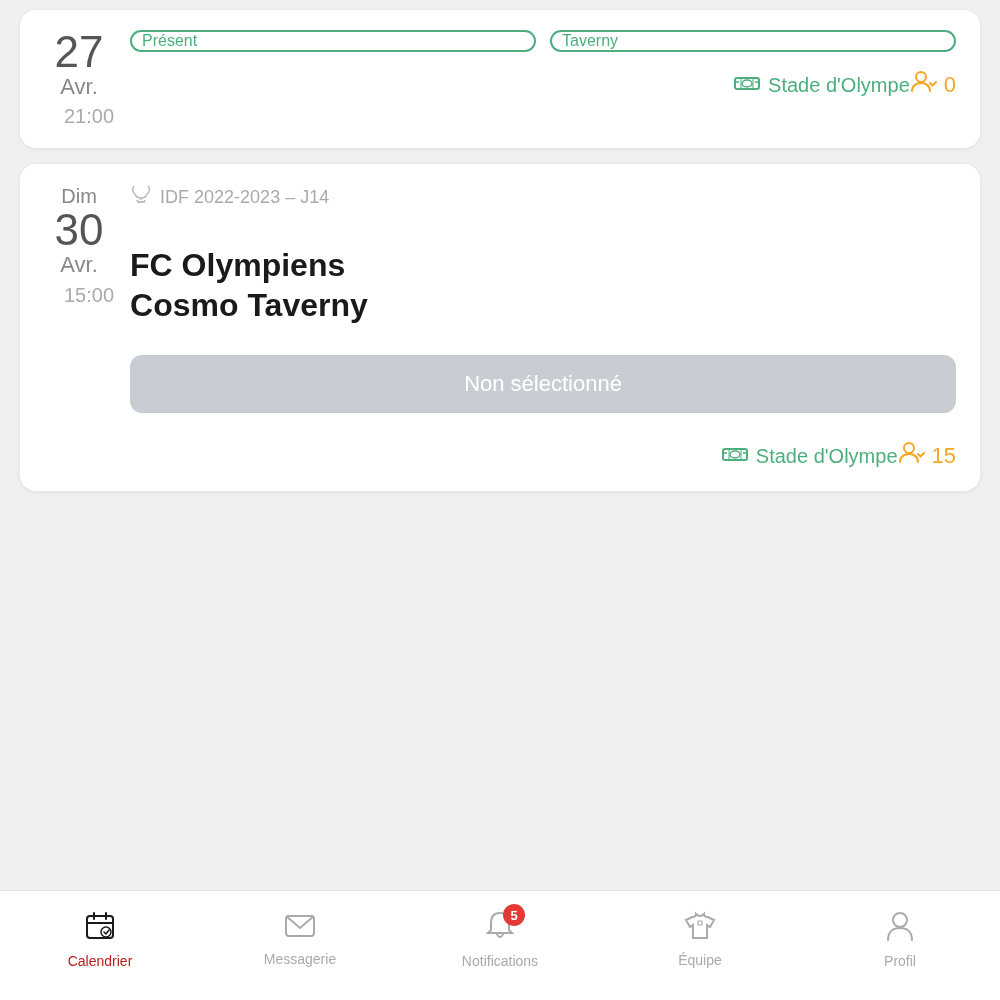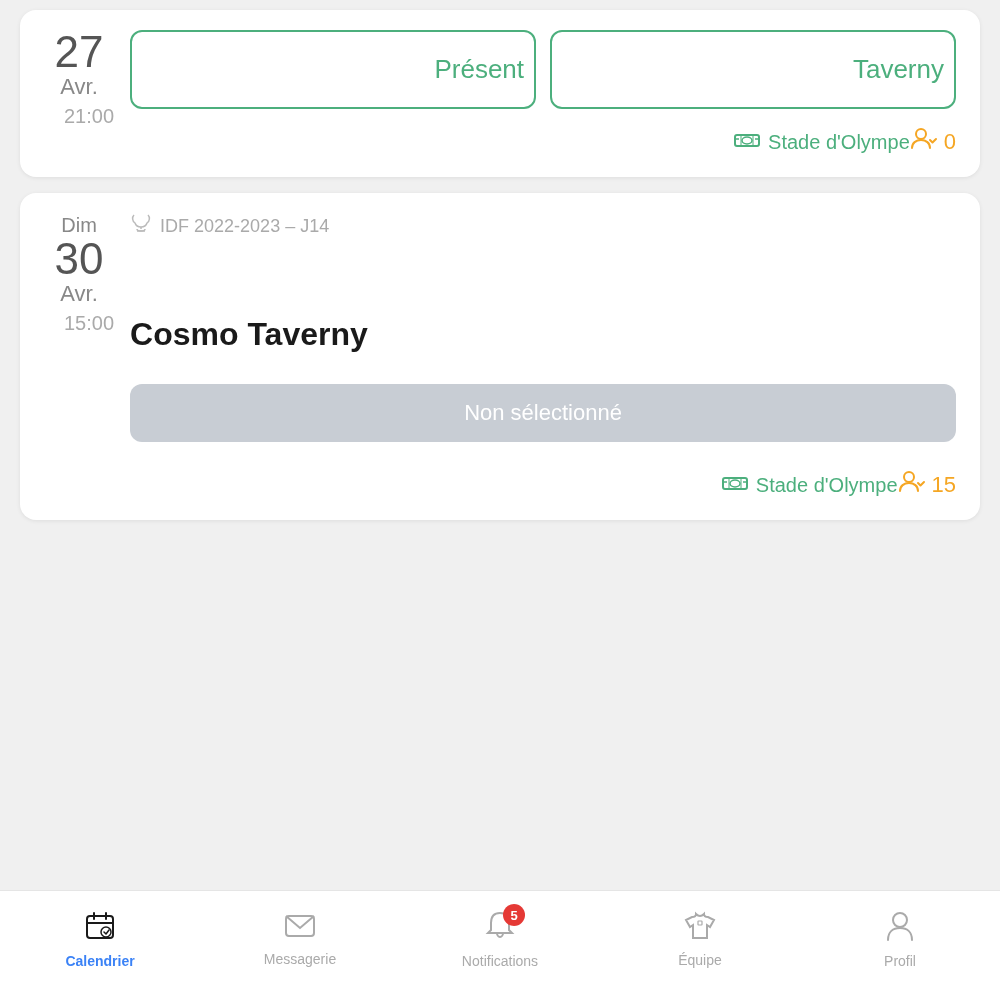--- a/index.html
+++ b/index.html
@@ -72,29 +72,29 @@
     }
 
     .attendance-buttons {
       display: flex;
       gap: 14px;
       margin-bottom: 4px;
     }
 
     .btn-present, .btn-absent {
       flex: 1;
-      padding: 22px 10px;
+      padding: 0 10px;
       border-radius: 12px;
       border: 2px solid #4caf7d;
       background: #fff;
       color: #4caf7d;
-      font-size: 26px;
+      font-size: 16px;
       font-weight: 500;
       cursor: pointer;
-      text-align: right;
+      text-align: left;
     }
 
     .venue-row {
       display: flex;
       align-items: center;
       justify-content: flex-end;
     }
     .venue-left {
       display: flex;
       align-items: center;
@@ -180,22 +180,22 @@
       position: relative;
     }
     .nav-item.active .nav-icon {
       color: #1a1a1a;
     }
     .nav-label {
       font-size: 14px;
       color: #aaa;
     }
     .nav-item.active .nav-label {
-      font-weight: 700;
-      color: #3b82f6;
+      font-weight: 400;
+      color: #b91c1c;
     }
 
     .badge {
       position: absolute;
       top: -6px;
       right: -10px;
       background: #e53935;
       color: #fff;
       border-radius: 50%;
       width: 22px;
@@ -268,21 +268,21 @@
             <svg width="22" height="22" viewBox="0 0 22 22" fill="none" xmlns="http://www.w3.org/2000/svg">
               <path d="M4 2 C2 4 2 8 5 10 C6 13 8 14 11 14 C14 14 16 13 17 10 C20 8 20 4 18 2" stroke="#bbb" stroke-width="1.5" fill="none"></path>
               <path d="M7 16 C7 17 8 18 11 18 C14 18 15 17 15 16" stroke="#bbb" stroke-width="1.5" fill="none"></path>
               <line x1="11" y1="14" x2="11" y2="16" stroke="#bbb" stroke-width="1.5"></line>
               <line x1="7" y1="18" x2="15" y2="18" stroke="#bbb" stroke-width="1.5"></line>
             </svg>
           </span>
           <span>IDF 2022-2023 – J14</span>
         </div>
         <div class="match-title">
-          <br>
+          <span>FC Olympiens</span><br>
           <span>Cosmo Taverny</span>
         </div>
         <button class="btn-not-selected">Non sélectionné</button>
         <div class="venue-row">
           <div class="venue-left">
             <span class="venue-icon">
               <svg width="26" height="20" viewBox="0 0 26 20" fill="none" xmlns="http://www.w3.org/2000/svg">
                 <rect x="1" y="6" width="24" height="11" rx="2" stroke="#4caf7d" stroke-width="2" fill="none"></rect>
                 <ellipse cx="13" cy="11.5" rx="5" ry="3.5" stroke="#4caf7d" stroke-width="1.5" fill="none"></ellipse>
                 <line x1="1" y1="10" x2="5" y2="10" stroke="#4caf7d" stroke-width="1.5"></line>

